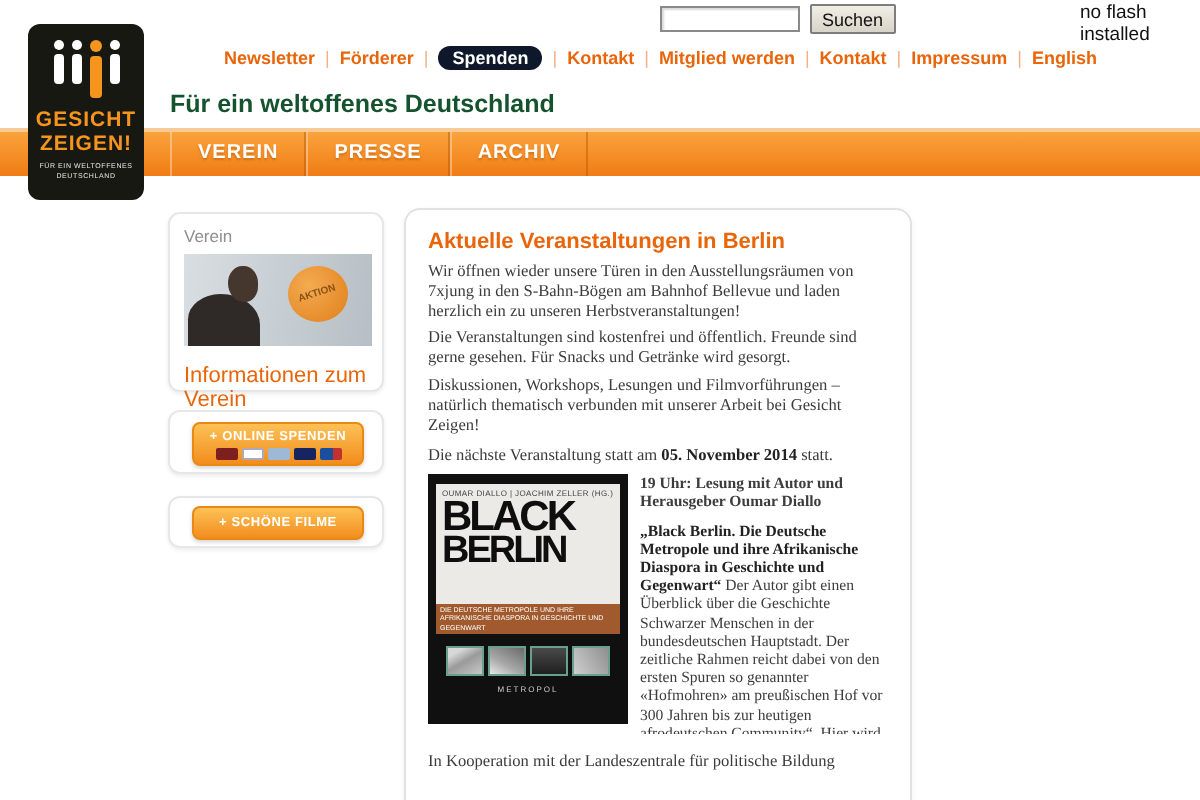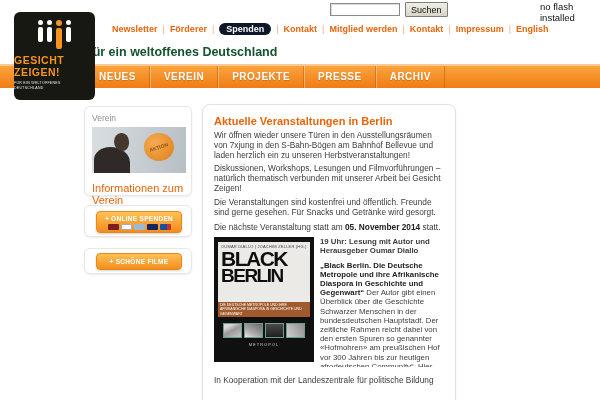--- a/index.html
+++ b/index.html
@@ -24,22 +24,22 @@
 
   .navbar { left:0; top:64px; width:600px; height:24px;
     background:linear-gradient(#faa33c,#f07c15); border-top:2px solid #f8cb96; }
   .navbar-items { position:absolute; left:85px; top:0; height:100%; display:flex; }
   .nav-item { color:#fff; font-size:10px; font-weight:bold; letter-spacing:.5px;
     line-height:22px; padding:0 13px; text-decoration:none;
     border-left:1px solid rgba(255,255,255,.35); border-right:1px solid rgba(185,85,0,.45);
     text-shadow:0 1px 1px rgba(150,60,0,.35); }
 
   
-  .logo { left:14px; top:12px; width:81px; height:88px; background:#181812; border-radius:6px;
-    z-index:5; padding-top:8px; }
+  .logo { left:14px; top:12px; width:58px; height:88px; background:#181812; border-radius:6px;
+    z-index:5; text-align:center; padding-top:8px; }
   .marks { display:flex; justify-content:center; align-items:flex-start; gap:4px; height:34px; }
   .mark { display:flex; flex-direction:column; align-items:center; gap:2px; }
   .mark .dot { width:5px; height:5px; border-radius:50%; background:#fff; }
   .mark .bar { width:5px; height:15px; border-radius:2px; background:#fff; }
   .mark.orange .dot { background:#f7941d; width:6px; height:6px; }
   .mark.orange .bar { background:#f7941d; width:6px; height:21px; }
   .logo-line { color:#f7941d; font-size:10.5px; font-weight:bold; letter-spacing:.5px; line-height:12px; }
   .logo-sub { color:#e8e8e8; font-size:3.5px; line-height:4.5px; letter-spacing:.3px; margin-top:3px; }
 
   
@@ -74,21 +74,21 @@
   .card.visa { background:#fff; border:1px solid #aab; }
   .card.amex { background:#9db9d6; }
   .card.din { background:#16245f; }
   .card.mae { background:linear-gradient(90deg,#1a4fa0 60%, #c23030 60%); }
 
   
   .main-box { left:202px; top:104px; width:254px; height:310px; background:#fff;
     border:1px solid #e2e2e2; border-radius:8px 8px 0 0; box-shadow:0 1px 3px rgba(0,0,0,.06);
     padding:10px 11px; }
   .main-heading { font-size:11px; font-weight:bold; color:#e8650a; margin-bottom:4px; }
-  .main-box p { font-size:8.3px; line-height:9.8px; color:#3c3c3c; margin-bottom:4px; }
+  .main-box p { font-size:8.3px; line-height:9.8px; color:#3c3c3c; margin-bottom:4px;font-family:Liberation Serif, serif; }
   .main-box p strong { color:#222; }
   .link-hier { color:#e8650a; font-weight:bold; text-decoration:none; }
   .gap-top { margin-top:6px !important; }
 
   .event { height:130px; overflow:hidden; margin-top:4px; }
   .book { float:left; width:100px; height:125px; background:#101010; margin-right:6px; padding:5px 4px; }
   .cover-top { background:#eceae6; height:60px; padding:2px 3px 0; overflow:hidden; }
   .authors { font-size:4px; color:#444; letter-spacing:.2px; white-space:nowrap; }
   .b-title { font-weight:bold; color:#0e0e0e; letter-spacing:-1.5px; margin-top:1px; }
   .b-title .t1 { font-size:21px; line-height:17px; display:block; }
@@ -132,23 +132,21 @@
   <span class="util-sep">|</span>
   <a href="#">Impressum</a>
   <span class="util-sep">|</span>
   <a href="#">English</a>
 </nav>
 
 <div class="abs tagline">Für ein weltoffenes Deutschland</div>
 
 <div class="abs navbar">
   <div class="navbar-items">
-    <a href="#" class="nav-item">NEUES</a>
     <a href="#" class="nav-item">VEREIN</a>
-    <a href="#" class="nav-item">PROJEKTE</a>
     <a href="#" class="nav-item">PRESSE</a>
     <a href="#" class="nav-item">ARCHIV</a>
   </div>
 </div>
 
 <div class="abs logo">
   <div class="marks">
     <span class="mark">
         <span class="dot"></span>
         <span class="bar"></span>
@@ -200,22 +198,22 @@
 </div>
 
 <div class="abs side-box box-films">
   <a href="#" class="btn-orange btn-films">+ SCHÖNE FILME</a>
 </div>
 
 <div class="abs main-box">
   <h1 class="main-heading">Aktuelle Veranstaltungen in Berlin</h1>
 
   <p>Wir öffnen wieder unsere Türen in den Ausstellungsräumen von 7xjung in den S-Bahn-Bögen am Bahnhof Bellevue und laden herzlich ein zu unseren Herbstveranstaltungen!</p>
+  <p>Die Veranstaltungen sind kostenfrei und öffentlich. Freunde sind gerne gesehen. Für Snacks und Getränke wird gesorgt.</p>
   <p>Diskussionen, Workshops, Lesungen und Filmvorführungen – natürlich thematisch verbunden mit unserer Arbeit bei Gesicht Zeigen!</p>
-  <p>Die Veranstaltungen sind kostenfrei und öffentlich. Freunde sind gerne gesehen. Für Snacks und Getränke wird gesorgt.</p>
 
 
   <p class="gap-top"><span>Die nächste Veranstaltung statt am </span><strong>05. November 2014</strong><span> statt.</span></p>
 
   <div class="event">
     <div class="book">
       <div class="cover-top">
         <div class="authors">OUMAR DIALLO | JOACHIM ZELLER (HG.)</div>
         <div class="b-title">
           <span class="t1">BLACK</span>

